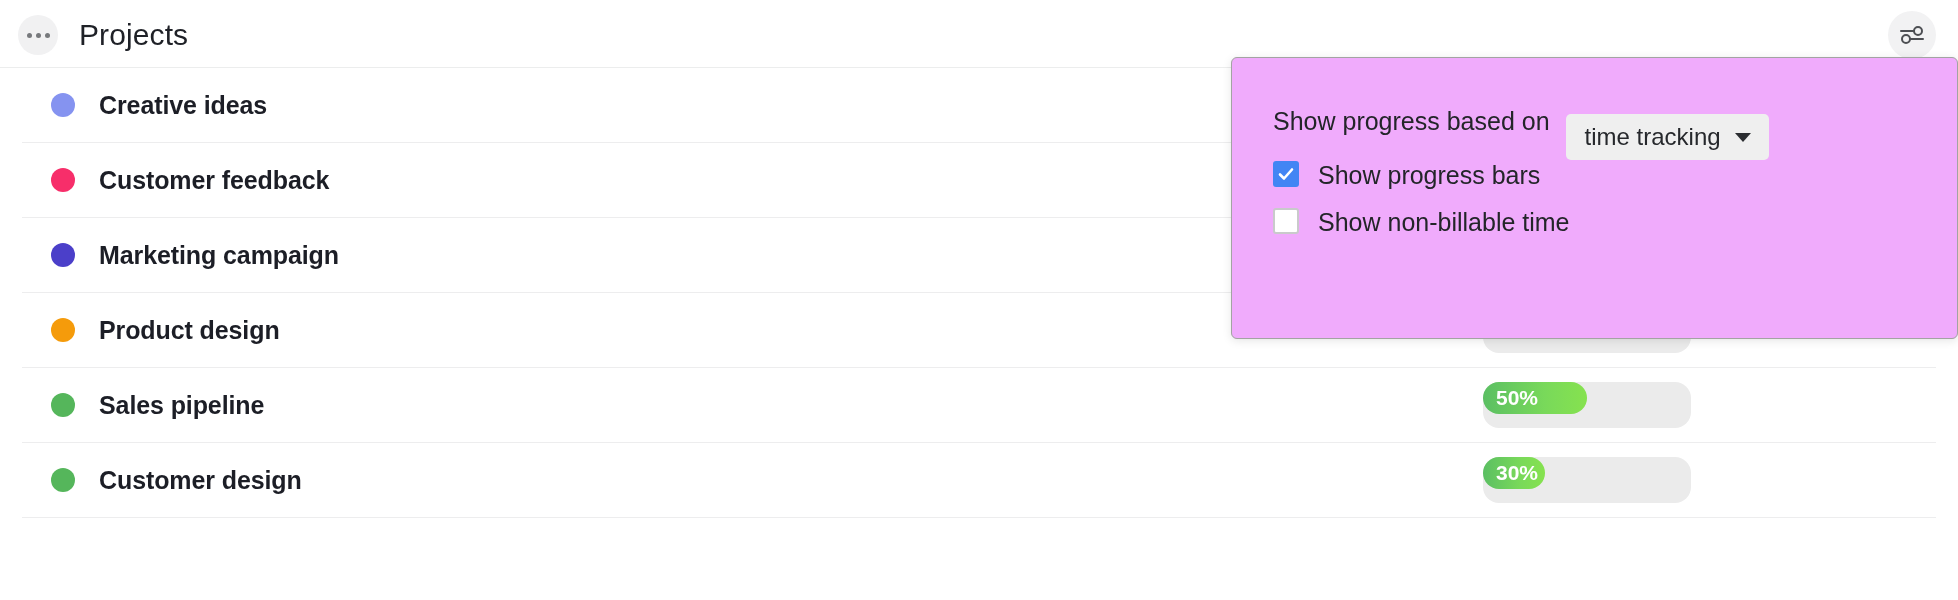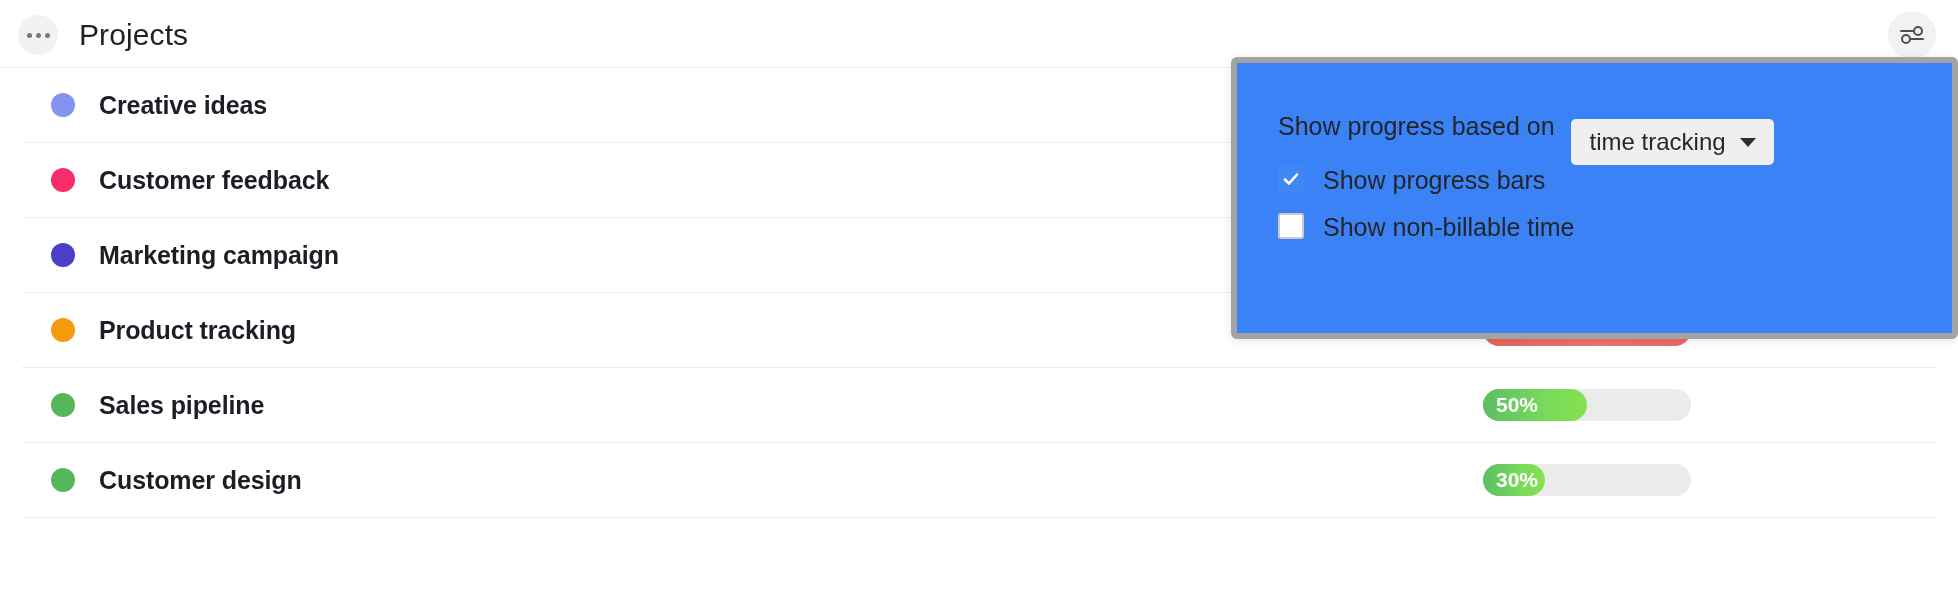--- a/index.html
+++ b/index.html
@@ -97,21 +97,21 @@
   .progress-wrap {
     width: 208px;
     flex: 0 0 auto;
     margin-right: 245px;
     display: flex;
     align-items: center;
   }
   .progress-track {
     position: relative;
     width: 208px;
-    height: 32px;
+    height: 46px;
     border-radius: 16px;
     background: #ebebeb;
     overflow: visible;
   }
   .progress-fill {
     position: absolute;
     left: 0;
     top: 0;
     height: 32px;
     border-radius: 16px;
@@ -140,22 +140,22 @@
   }
 
   
   #settings-popover {
     position: absolute;
     left: 1231px;
     top: 57px;
     width: 727px;
     height: 282px;
     box-sizing: border-box;
-    background: #3b82f6;
-    border: 6px solid #a3a3a3;
+    background: #f0abfc;
+    border: 1px solid #a3a3a3;
     border-radius: 6px;
     box-shadow: 0 2px 10px rgba(0,0,0,0.10), 0 0 1px rgba(0,0,0,0.06);
     padding: 40px 0 0 41px;
   }
   #progress-basis-row {
     display: flex;
     align-items: center;
     height: 46px;
     margin-bottom: 17px;
   }
@@ -255,21 +255,21 @@
       <div class="progress-wrap"></div>
     </div>
     <div class="project-row">
       <span class="project-dot" style="background: rgb(75, 63, 201);"></span>
       <span class="project-name">Marketing campaign</span>
       <span class="row-spacer"></span>
       <div class="progress-wrap"></div>
     </div>
     <div class="project-row">
       <span class="project-dot" style="background: rgb(245, 155, 11);"></span>
-      <span class="project-name">Product tracking</span>
+      <span class="project-name">Product design</span>
       <span class="row-spacer"></span>
       <div class="progress-wrap">
         <div class="progress-track">
           <div class="progress-fill red" style="width: 100%;">
             <span class="progress-label">110%</span>
           </div>
         </div>
       </div>
     </div>
     <div class="project-row">

